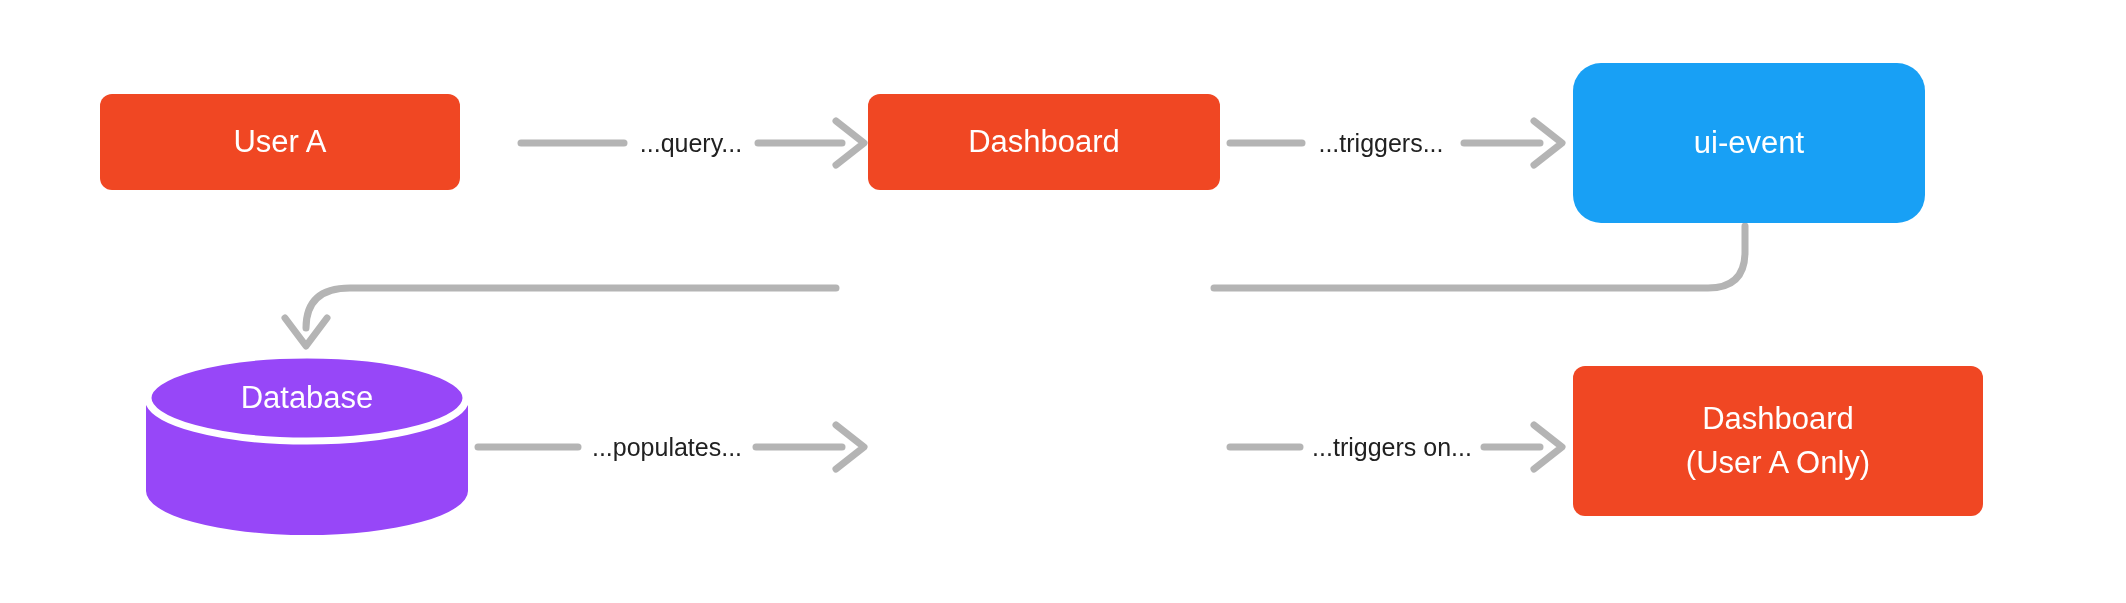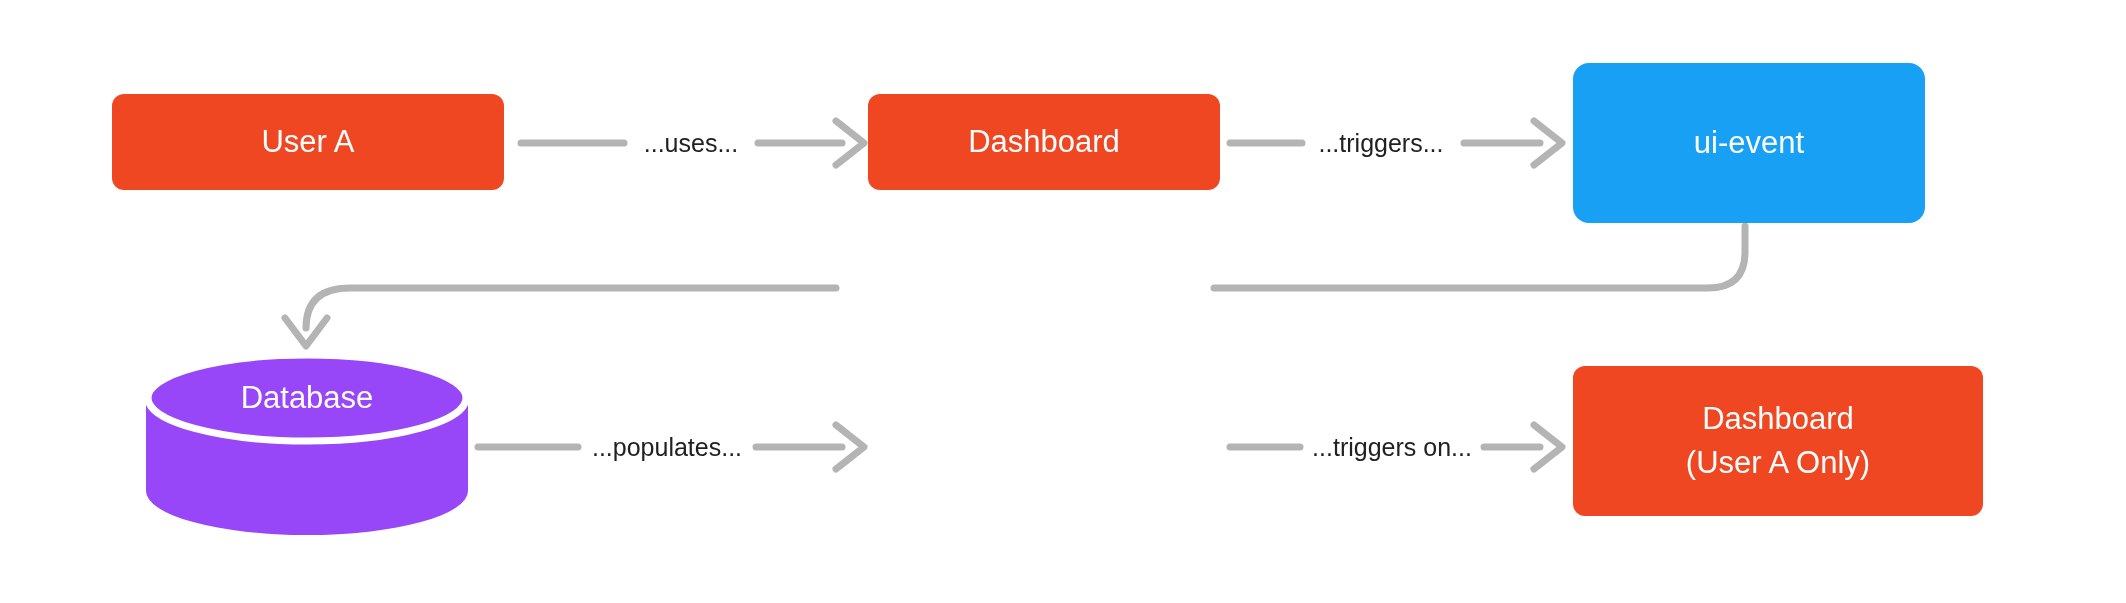--- a/index.html
+++ b/index.html
@@ -39,22 +39,22 @@
     flex-direction: column;
     align-items: center;
     justify-content: center;
     color: var(--node_text);
     font-size: 31px;
     line-height: 44px;
     text-align: center;
     border-radius: 12px;
   }
   .node.orange { background: var(--orange); }
-  .node.blue   { background: var(--blue); border-radius: 16px; }
-  .node-user-a          { left: 112px;  top: 94px;  width: 392px; height: 96px; }
+  .node.blue   { background: var(--blue); border-radius: 28px; }
+  .node-user-a          { left: 100px;  top: 94px;  width: 360px; height: 96px; }
   .node-dashboard       { left: 868px;  top: 94px;  width: 352px; height: 96px; }
   .node-ui-event        { left: 1573px; top: 63px;  width: 352px; height: 160px; }
   .node-ui-chart        { left: 868px;  top: 366px; width: 352px; height: 150px; }
   .node-dashboard-user  { left: 1573px; top: 366px; width: 410px; height: 150px; }
   .db-wrap {
     position: absolute;
     left: 146px; top: 350px;
     width: 322px; height: 192px;
   }
   .db-label {
@@ -128,18 +128,18 @@
     </svg>
     <div class="db-label">Database</div>
   </div>
 
 
   <div class="node orange node-dashboard-user">
     <span>Dashboard</span>
     <span>(User A Only)</span>
   </div>
 
-  <div class="edge-label lbl-views">...uses...</div>
+  <div class="edge-label lbl-views">...query...</div>
   <div class="edge-label lbl-triggers">...triggers...</div>
   <div class="edge-label lbl-populates">...populates...</div>
   <div class="edge-label lbl-displays-on">...triggers on...</div>
 
 </div>
 
 </body></html>

